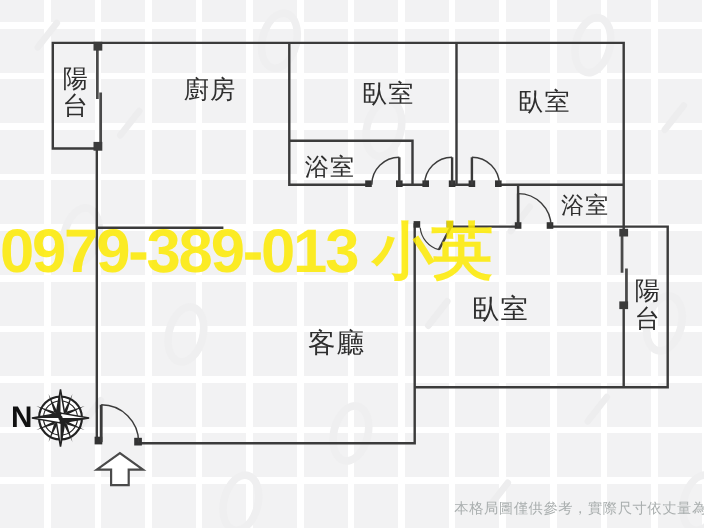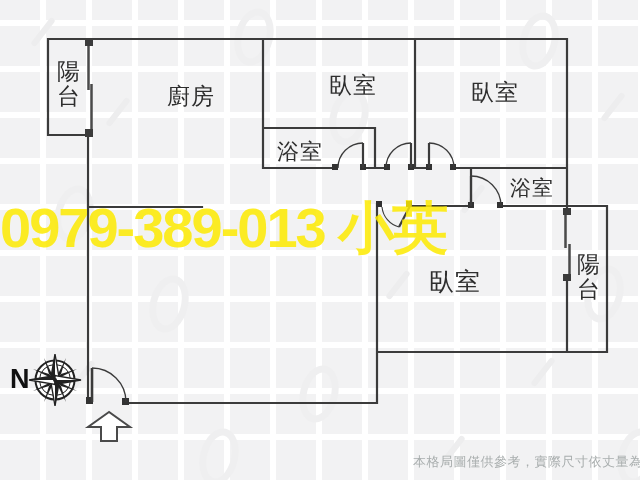--- a/index.html
+++ b/index.html
@@ -157,25 +157,26 @@
       </g>
       <polygon points="55,354 55,380 50.5,380" fill="#222"></polygon>
       <polygon points="55,406 55,380 59.5,380" fill="#222"></polygon>
       <polygon points="29,380 55,380 55,375.5" fill="#222"></polygon>
       <polygon points="81,380 55,380 55,384.5" fill="#222"></polygon>
       <circle cx="55" cy="380" r="2" fill="#222"></circle>
     </g>
   </svg>
 
   <div class="room-label vert" style="left:57px;top:59px;">陽台</div>
-  <div class="room-label" style="left:167px;top:84px;text-align:center;">廚房</div>
+  <div class="room-label" style="left:167px;top:69px;text-align:center;">廚房</div>
   <div class="room-label" style="left:329px;top:73px;">臥室</div>
   <div class="room-label" style="left:471px;top:80px;">臥室</div>
   <div class="room-label" style="left:277px;top:140px;font-size:22px;">浴室</div>
   <div class="room-label small" style="left:510px;top:177px;">浴室</div>
+  <div class="room-label big" style="left:280px;top:299px;">客廳</div>
   <div class="room-label big" style="left:429px;top:268px;">臥室</div>
   <div class="room-label vert" style="left:577px;top:252px;">陽台</div>
 
   <div class="north-label" style="left:10px;top:364px;">N</div>
 
   <div class="watermark">0979-389-013 小英</div>
 
   <div class="disclaimer">本格局圖僅供參考，實際尺寸依丈量為準</div>
 </div>
 

